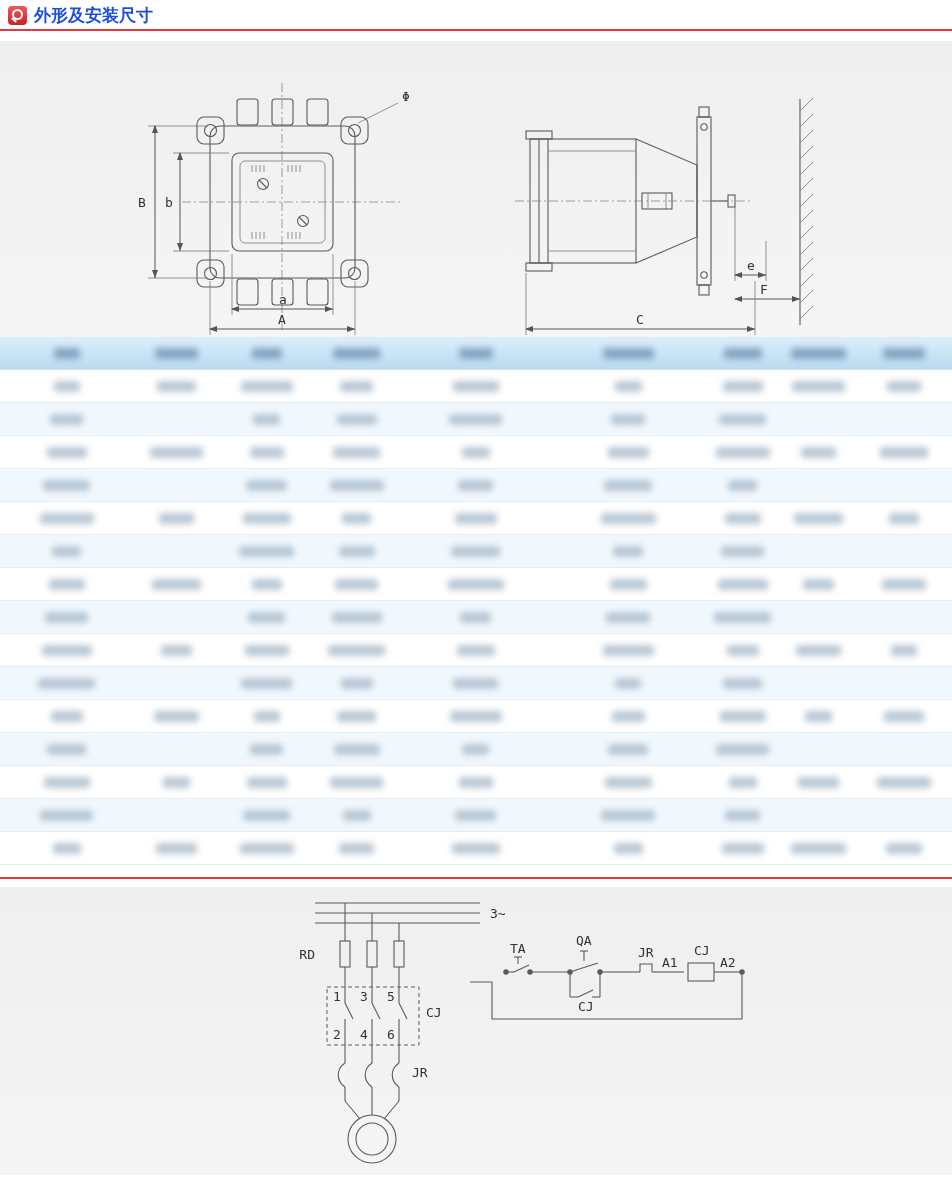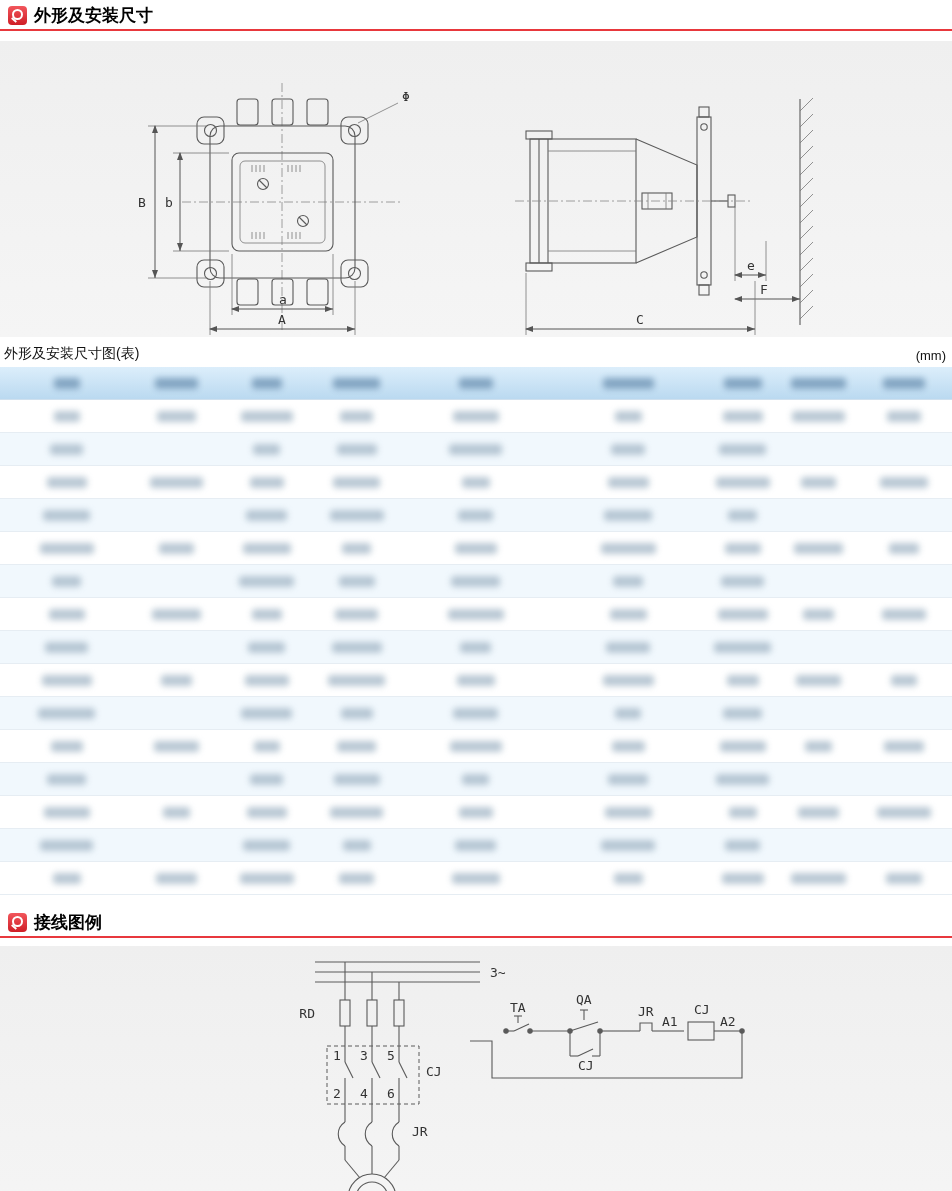--- a/index.html
+++ b/index.html
@@ -7,21 +7,21 @@
   .page{width:952px;overflow:hidden;}
 
   
   .sec-header{display:flex;align-items:center;gap:7px;padding:6px 8px 4px 8px;}
   .sec-icon{position:relative;width:19px;height:19px;border-radius:4px;
     background:linear-gradient(#f2565c,#cf1e26);flex:none;}
   .sec-icon::before{content:"";position:absolute;left:4px;top:3px;width:7px;height:7px;
     border:2px solid #fff;border-radius:50%;}
   .sec-icon::after{content:"";position:absolute;left:3px;top:13px;width:6px;height:2px;
     background:#fff;transform:rotate(40deg);}
-  .sec-title{font-size:17px;font-weight:bold;color:#000000;line-height:1;}
+  .sec-title{font-size:17px;font-weight:bold;color:#1d4ed8;line-height:1;}
   .red-rule{height:2px;background:#e8383d;}
 
   
   .panel{background:linear-gradient(#efefef,#f5f5f5);}
   .drawing-panel{height:296px;margin-top:10px;}
   .wiring-panel{height:288px;margin-top:8px;}
   svg{display:block;}
   svg text{font-family:"DejaVu Sans Mono","Liberation Mono",monospace;font-size:13px;fill:#333;}
   .ln{stroke:#5a5a5a;stroke-width:1.1;fill:none;}
   .thin{stroke:#777;stroke-width:0.8;fill:none;}
@@ -207,24 +207,20 @@
           <text x="760" y="253">F</text>
 
           <line class="thin" x1="526" y1="232" x2="526" y2="294"></line>
           <line class="thin" x1="755" y1="240" x2="755" y2="294"></line>
           <line class="dim" x1="526" y1="288" x2="755" y2="288" marker-start="url(#arb)" marker-end="url(#ar)"></line>
           <text x="636" y="283">C</text>
         </g>
       </svg>
     </div>
 
-    <div class="caption-row">
-      <span class="caption-left">外形及安装尺寸图(表)</span>
-      <span class="caption-right">(mm)</span>
-    </div>
 
     <div class="table-wrap">
       <table class="dim" id="dim-table">
           <colgroup>
             <col style="width: 14%;">
             <col style="width: 9%;">
             <col style="width: 10%;">
             <col style="width: 9%;">
             <col style="width: 16%;">
             <col style="width: 16%;">
@@ -412,24 +408,20 @@
               <td><span class="blob" style="width: 36px;"></span></td>
             </tr>
           </tbody>
         </table>
     </div>
   </section>
 
   <div class="gap"></div>
 
   <section>
-    <div class="sec-header">
-      <span class="sec-icon"></span>
-      <h2 class="sec-title" style="margin:0">接线图例</h2>
-    </div>
     <div class="red-rule"></div>
 
     <div class="panel wiring-panel">
       <svg width="952" height="288" viewBox="0 0 952 288">
 
         <g class="ln">
           <line x1="315" y1="16" x2="480" y2="16"></line>
           <line x1="315" y1="26" x2="480" y2="26"></line>
           <line x1="315" y1="36" x2="480" y2="36"></line>
         </g>

